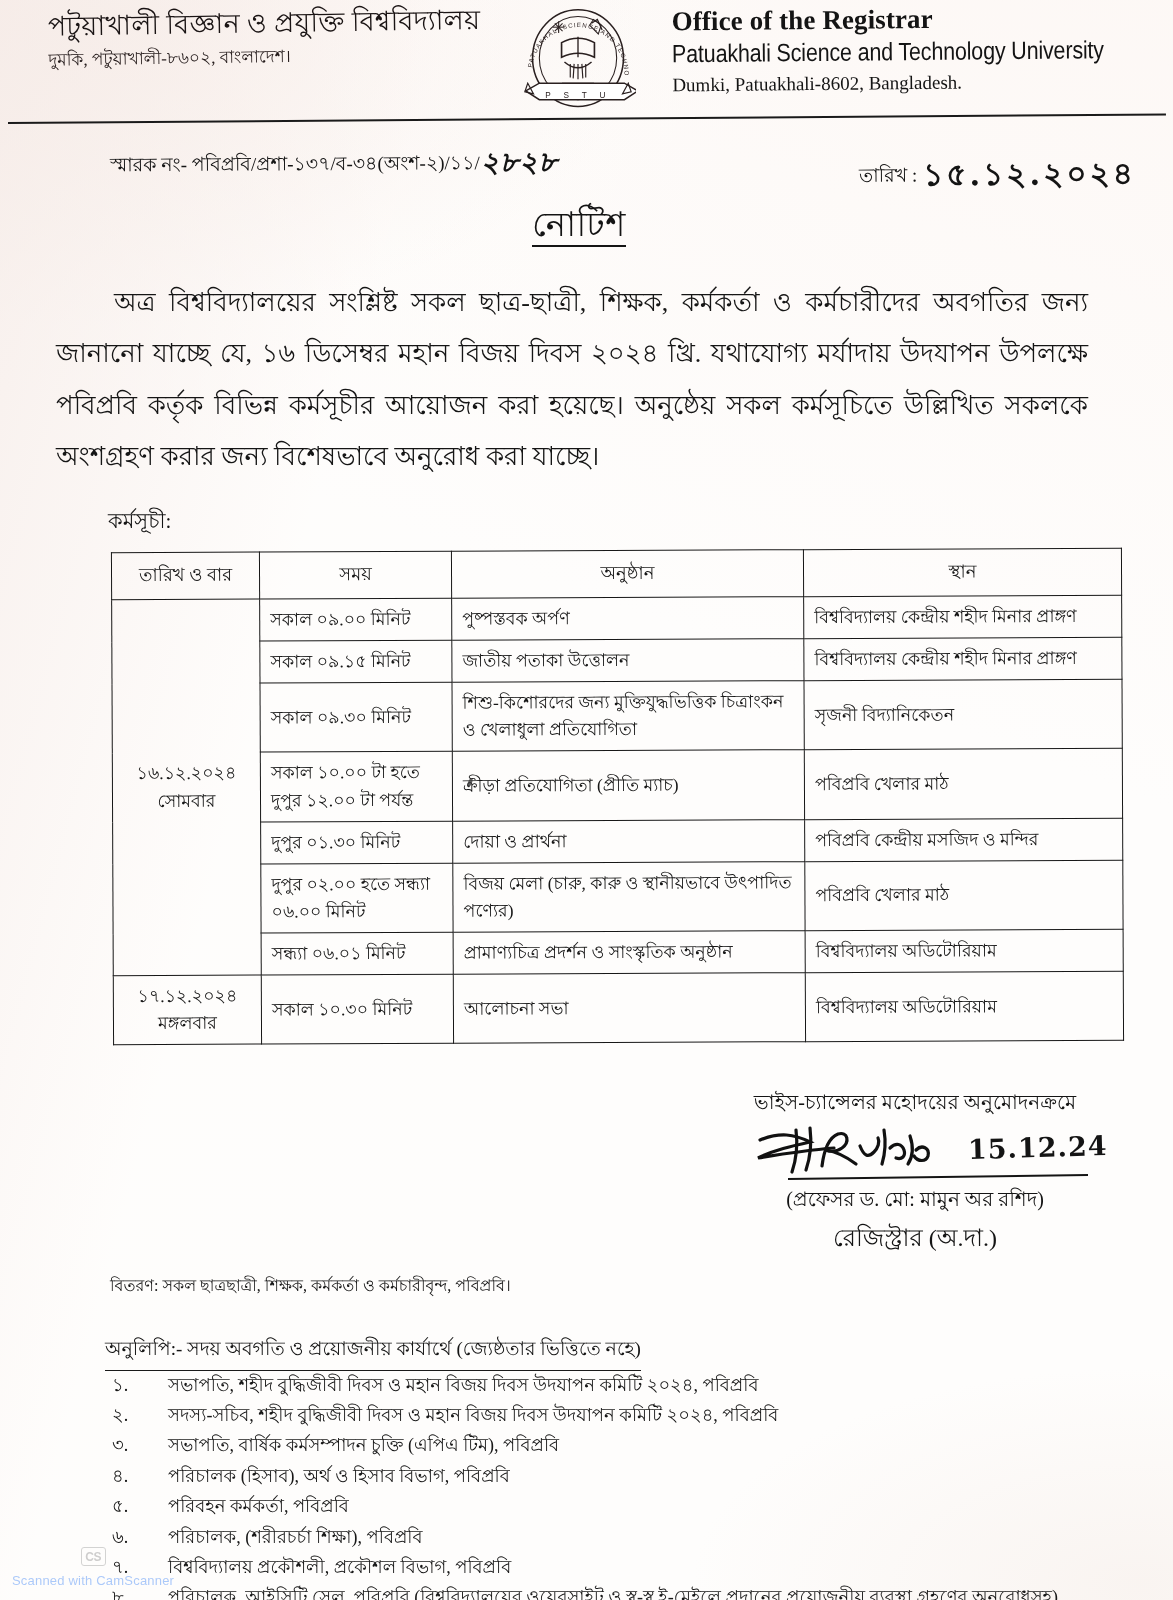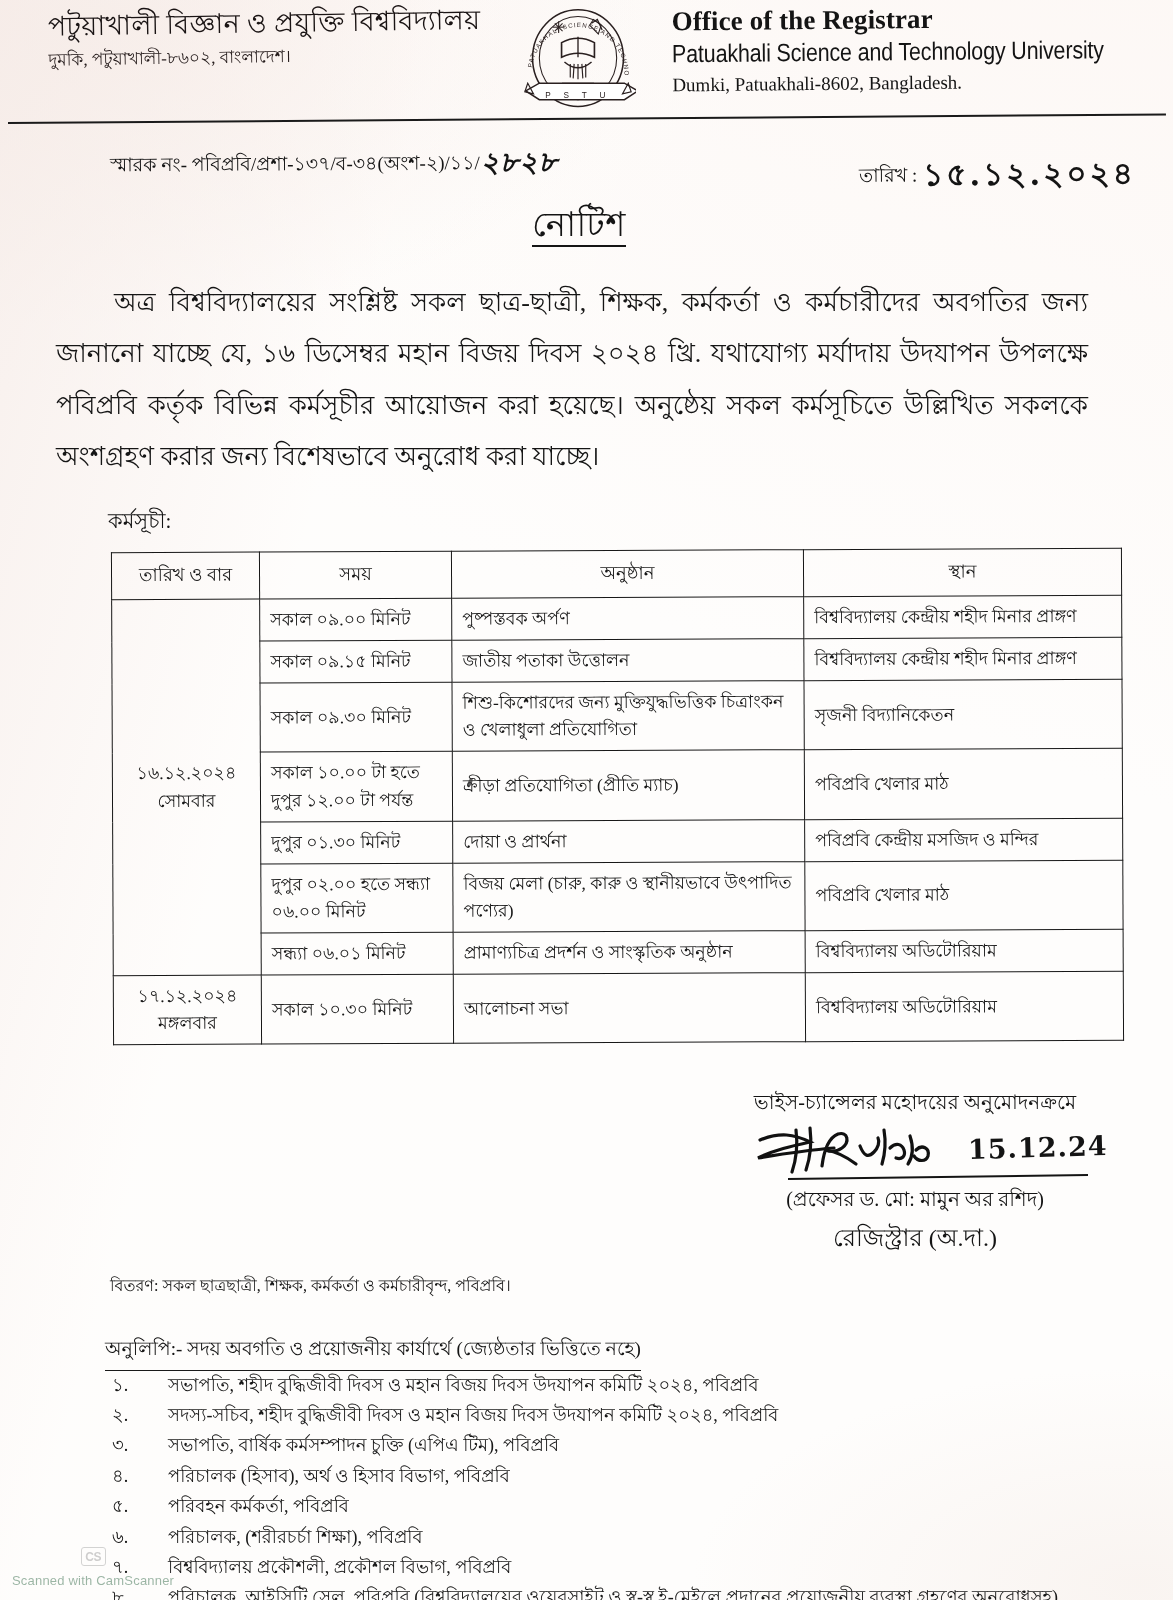--- a/index.html
+++ b/index.html
@@ -273,21 +273,21 @@
     font-family: "Liberation Sans", sans-serif;
     font-size: 12px;
     font-weight: 700;
     color: #8d8d8d;
     display: flex; align-items: center; justify-content: center;
     letter-spacing: -.5px;
   }
   .cs-text {
     font-family: "Liberation Sans", sans-serif;
     font-size: 13px;
-    color: #14532d;
+    color: #3b82f6;
     letter-spacing: .2px;
   }
 
   .stray-dot {
     position: absolute;
     left: 468px; top: 778px;
     width: 4px; height: 9px;
     background: #3a3a3a;
     border-radius: 50%;
     transform: rotate(22deg);

